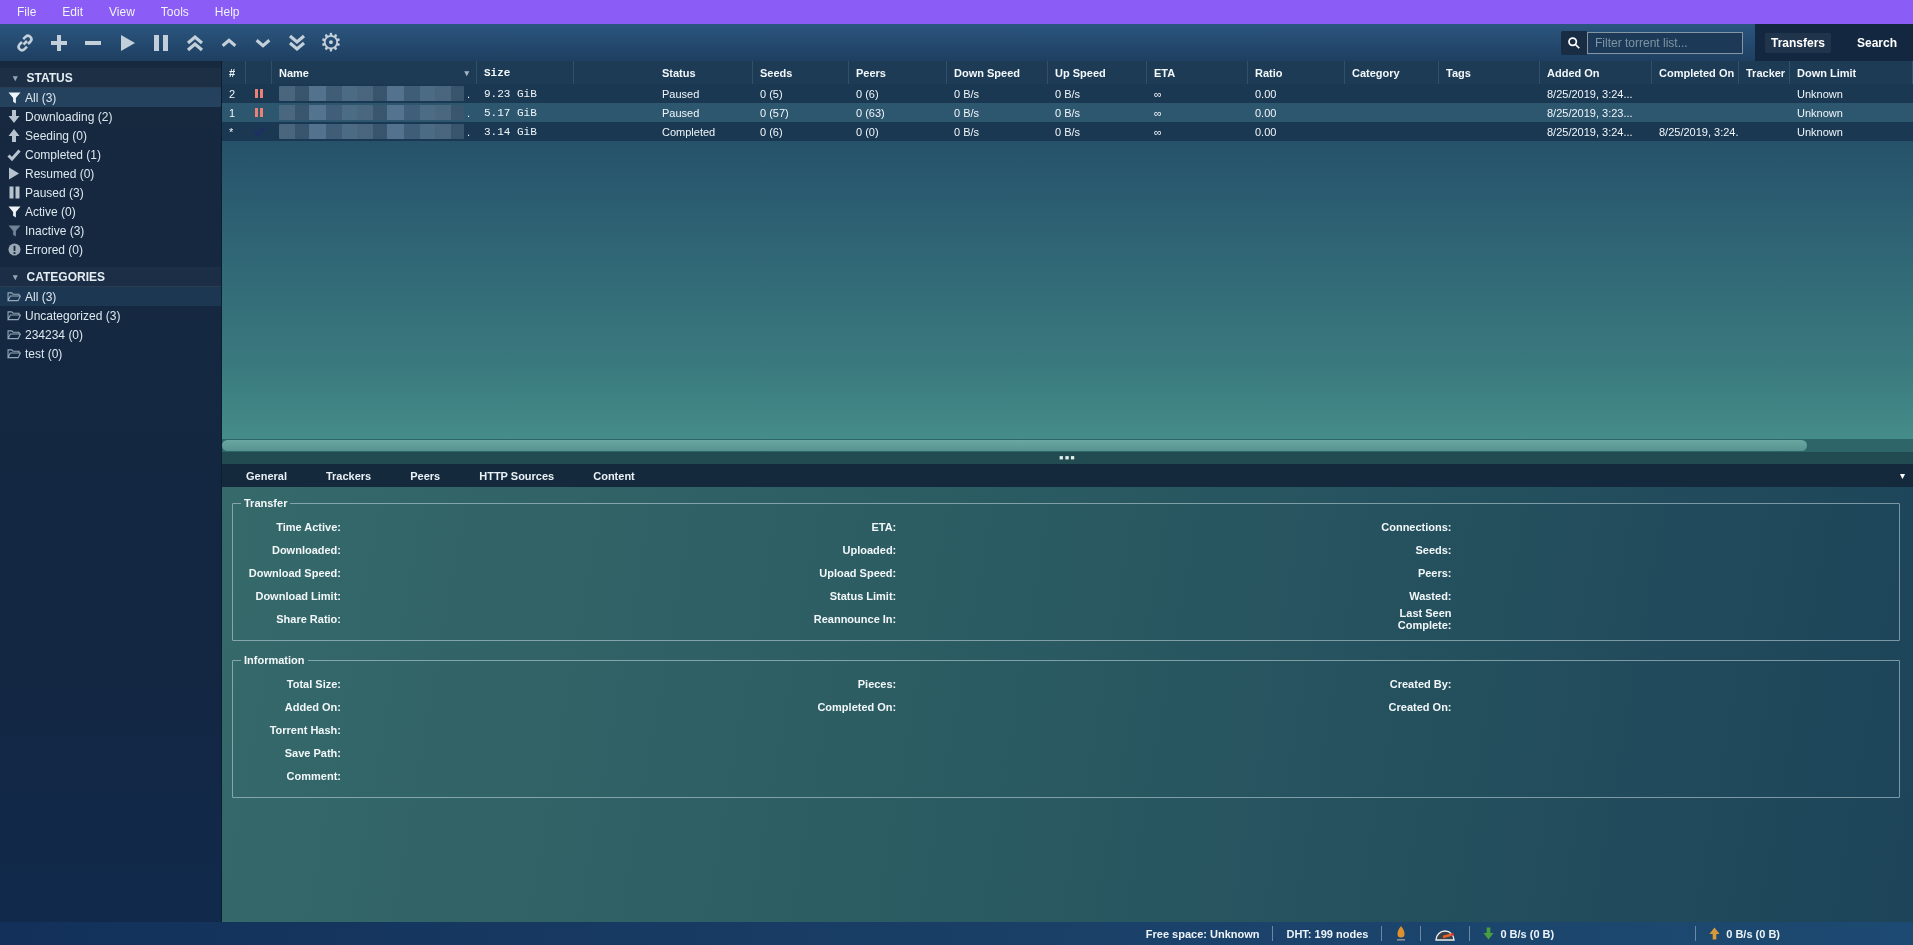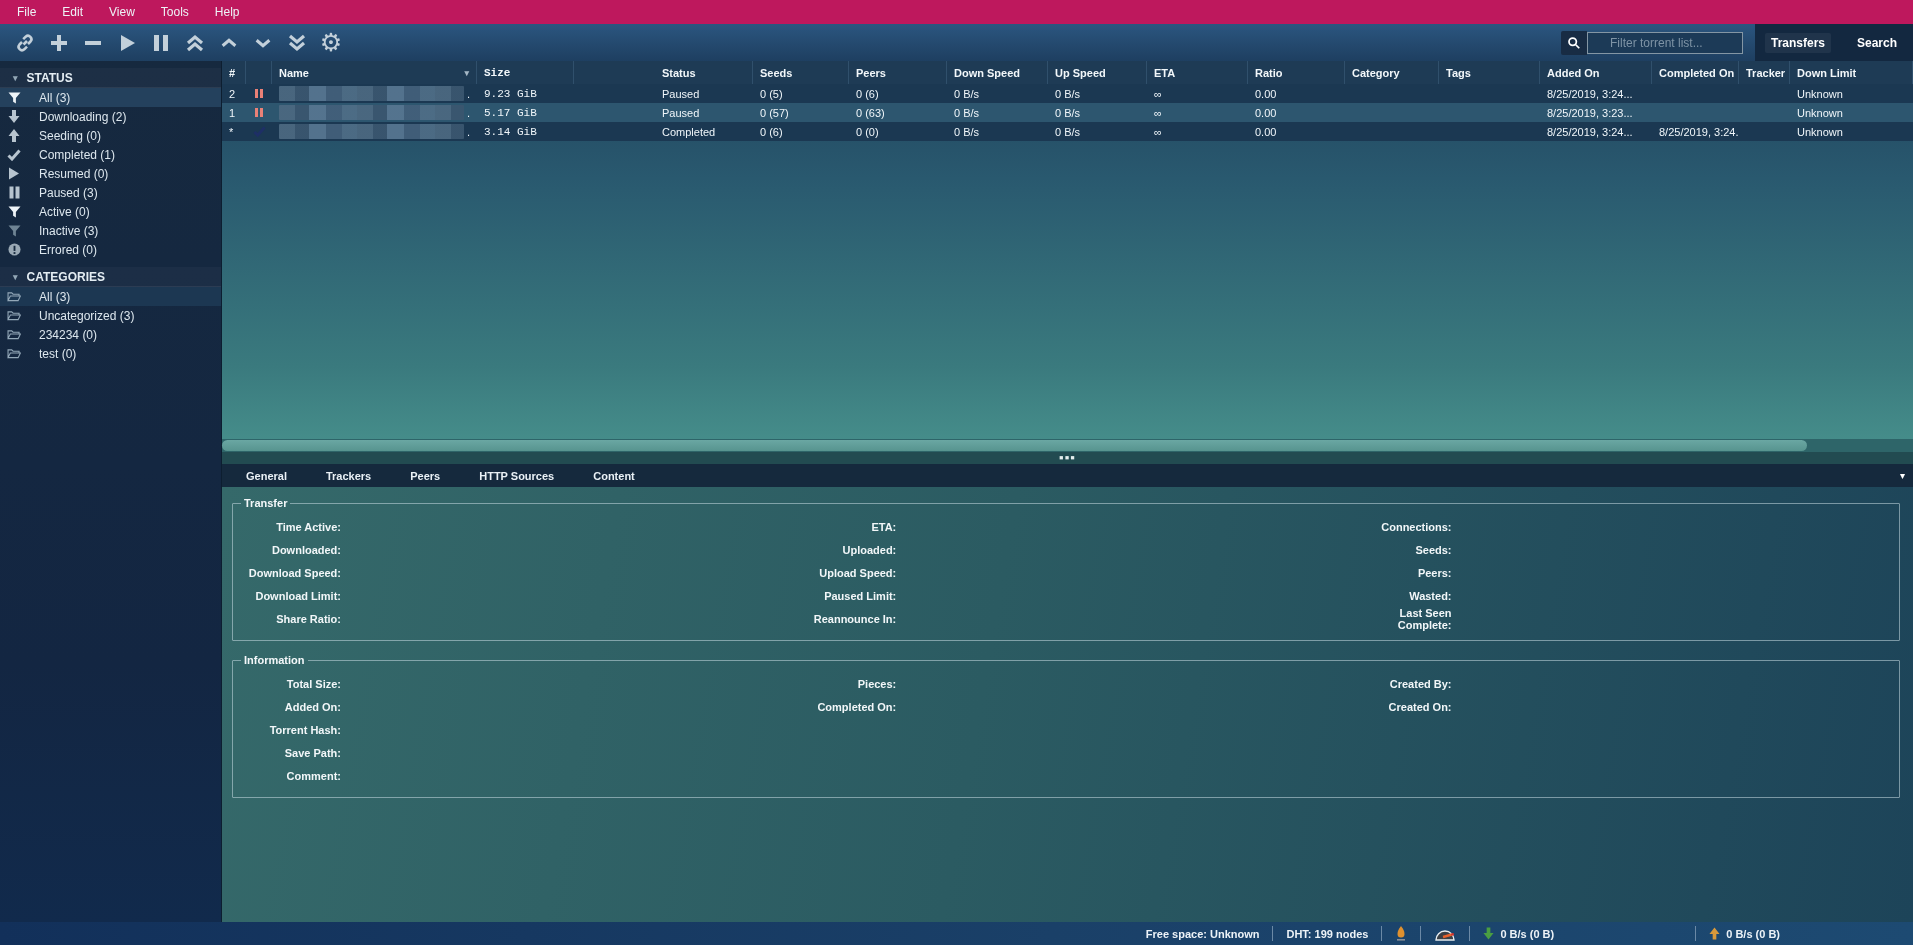--- a/index.html
+++ b/index.html
@@ -6,21 +6,21 @@
   html,body { width:1913px; height:945px; overflow:hidden; }
   body {
     font-family:"Liberation Sans", sans-serif;
     font-size:12px; color:#e8eff5; background:#122c44;
     display:flex; flex-direction:column;
   }
   svg { display:block; }
 
   
   .menubar {
-    height:24px; background:#be185d; display:flex; align-items:center;
+    height:24px; background:#8b5cf6; display:flex; align-items:center;
     padding-left:4px; flex:0 0 auto;
   }
   .menu-item { padding:0 13px; line-height:24px; color:#eef3f7; cursor:default; }
 
   
   .toolbar {
     height:37px; flex:0 0 auto; display:flex; align-items:center;
     background:linear-gradient(180deg,#2b5680 0%, #24496e 55%, #1e3f61 100%);
     padding-left:8px; position:relative;
   }
@@ -29,21 +29,21 @@
   .tool-btn .filled { fill:#c3d0da; stroke:none; }
   .gear-glyph { font-size:25px; color:#c3d0da; line-height:25px; }
   .toolbar-right { margin-left:auto; display:flex; align-items:stretch; height:100%; }
   .search-wrap { display:flex; align-items:center; padding-right:12px; }
   .search-icon-box {
     width:26px; height:24px; background:#182c44; display:flex;
     align-items:center; justify-content:center; border-radius:2px 0 0 2px;
   }
   .filter-input {
     width:156px; height:22px; background:#1c3a57; border:1px solid #8496a4;
-    color:#d7e2ea; font-family:"Liberation Sans",sans-serif; font-size:12px; padding:0 22px;
+    color:#d7e2ea; font-family:"Liberation Sans",sans-serif; font-size:12px; padding:0 7px;
   }
   .filter-input::placeholder { color:#7e93a5; }
   .view-switch {
     width:158px; background:#132840; display:flex; align-items:center;
     justify-content:space-around; height:100%;
   }
   .switch-btn { color:#ffffff; font-weight:700; font-size:12px; padding:3px 6px; cursor:default; }
   .switch-btn.active { background:rgba(255,255,255,0.06); border-radius:2px; }
 
   
@@ -54,21 +54,21 @@
     width:222px; flex:0 0 auto;
     background:linear-gradient(180deg,#16293f 0%, #132642 70%, #112a4c 100%);
     border-right:1px solid #0d1e30; padding-top:7px;
   }
   .side-header {
     height:20px; display:flex; align-items:center; gap:9px; padding-left:13px;
     font-weight:700; font-size:12px; color:#e4edf3;
     background:rgba(255,255,255,0.03); border-bottom:1px solid rgba(255,255,255,0.07);
   }
   .side-header .tri { color:#93a7b6; font-size:9px; }
-  .side-item { height:19px; display:flex; align-items:center; gap:17px; padding-left:6px; color:#dde7ee; }
+  .side-item { height:19px; display:flex; align-items:center; gap:3px; padding-left:6px; color:#dde7ee; }
   .side-item.selected { background:#24415d; }
   .side-item.selected-dim { background:#1c3752; }
   .side-item .sicon { width:16px; height:14px; display:flex; align-items:center; justify-content:center; }
   .side-group-gap { height:8px; }
 
   
   .content { flex:1 1 auto; display:flex; flex-direction:column; min-width:0; }
 
   
   .torrent-area { display:flex; flex-direction:column; flex:1 1 auto; min-height:0;
@@ -529,21 +529,21 @@
             <div class="frow">
                 <span class="flabel">ETA:</span>
               </div>
             <div class="frow">
                 <span class="flabel">Uploaded:</span>
               </div>
             <div class="frow">
                 <span class="flabel">Upload Speed:</span>
               </div>
             <div class="frow">
-                <span class="flabel">Paused Limit:</span>
+                <span class="flabel">Status Limit:</span>
               </div>
             <div class="frow">
                 <span class="flabel">Reannounce In:</span>
               </div>
           </div>
           <div class="fcol">
             <div class="frow">
                 <span class="flabel">Connections:</span>
               </div>
             <div class="frow">

